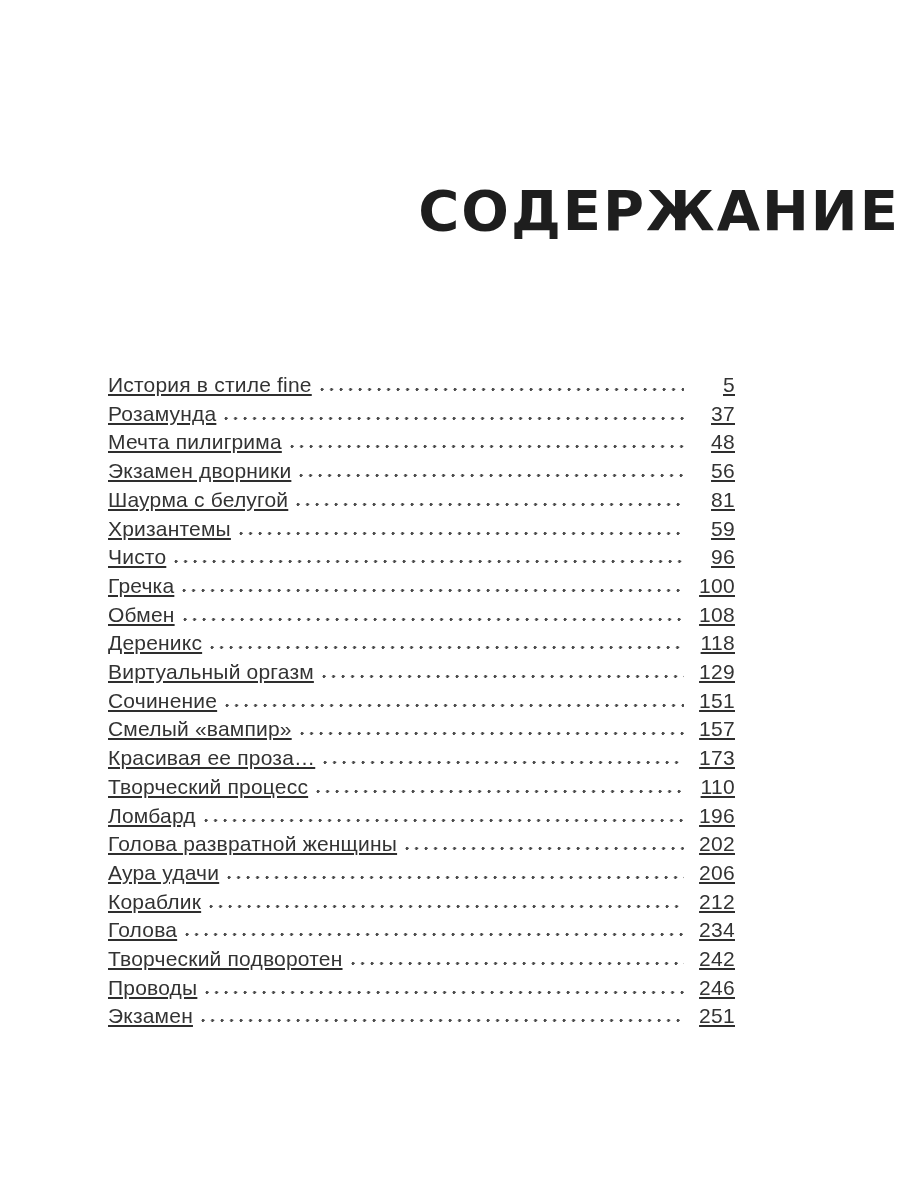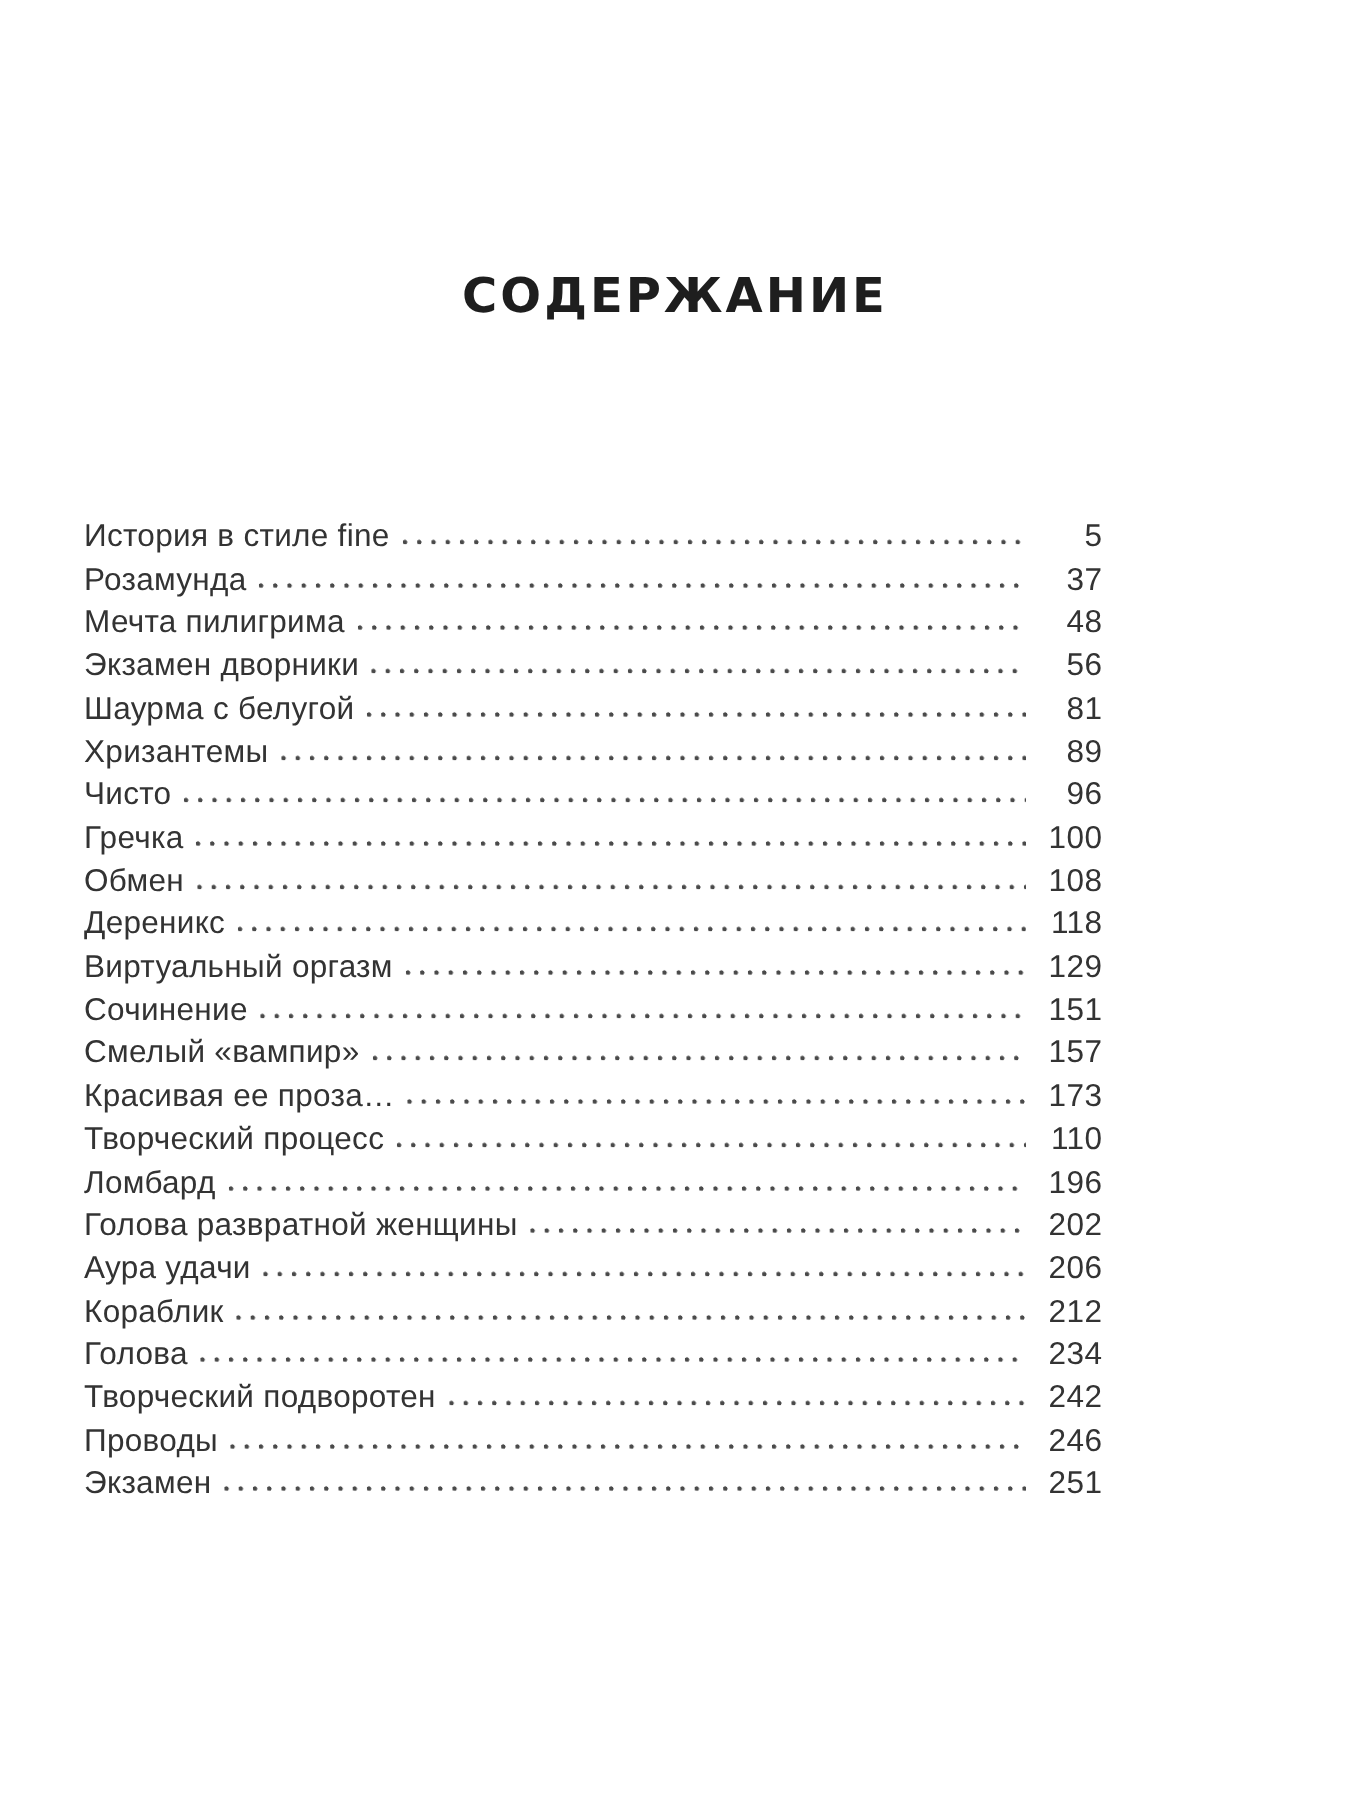--- a/index.html
+++ b/index.html
@@ -14,29 +14,30 @@
     margin: 0 auto;
     background: #ffffff;
     font-family: "Liberation Sans", sans-serif;
     color: #2e2e2e;
     overflow: hidden;
     box-sizing: border-box;
   }
   .page-title {
     margin: 0;
     padding-top: 178px;
-    text-align: center;
+    text-align: right;
     font-family: "DejaVu Sans", sans-serif;
     font-weight: 700;
-    font-size: 32px;
+    font-size: 56px;
     letter-spacing: 2px;
     color: #1e1e1e;
   }
   .toc {
-    margin: 128px 165px 0 56px; 
+    margin: 128px 165px 0 108px; 
+    text-decoration: underline;
   }
   .toc-row {
     display: flex;
     align-items: baseline;
     line-height: 28.7px;
     font-size: 21px;
     color: #333333;
   }
   .toc-title {
     white-space: nowrap;
@@ -87,21 +88,21 @@
         <span class="toc-page">56</span>
       </div>
       <div class="toc-row">
         <span class="toc-title">Шаурма с белугой</span>
         <span class="toc-dots"></span>
         <span class="toc-page">81</span>
       </div>
       <div class="toc-row">
         <span class="toc-title">Хризантемы</span>
         <span class="toc-dots"></span>
-        <span class="toc-page">89</span>
+        <span class="toc-page">59</span>
       </div>
       <div class="toc-row">
         <span class="toc-title">Чисто</span>
         <span class="toc-dots"></span>
         <span class="toc-page">96</span>
       </div>
       <div class="toc-row">
         <span class="toc-title">Гречка</span>
         <span class="toc-dots"></span>
         <span class="toc-page">100</span>

